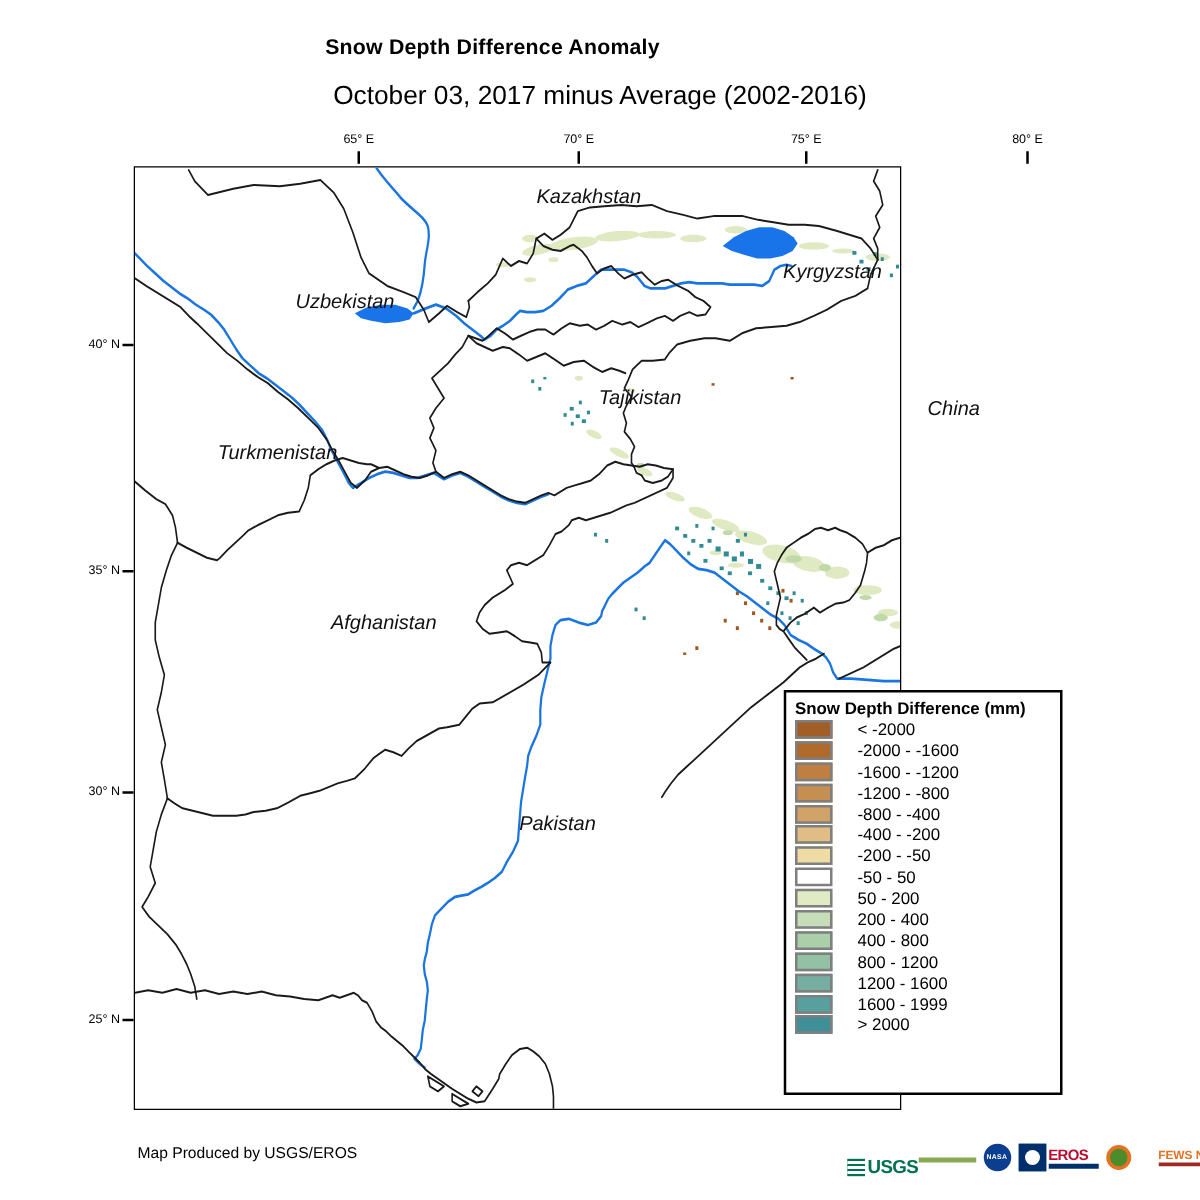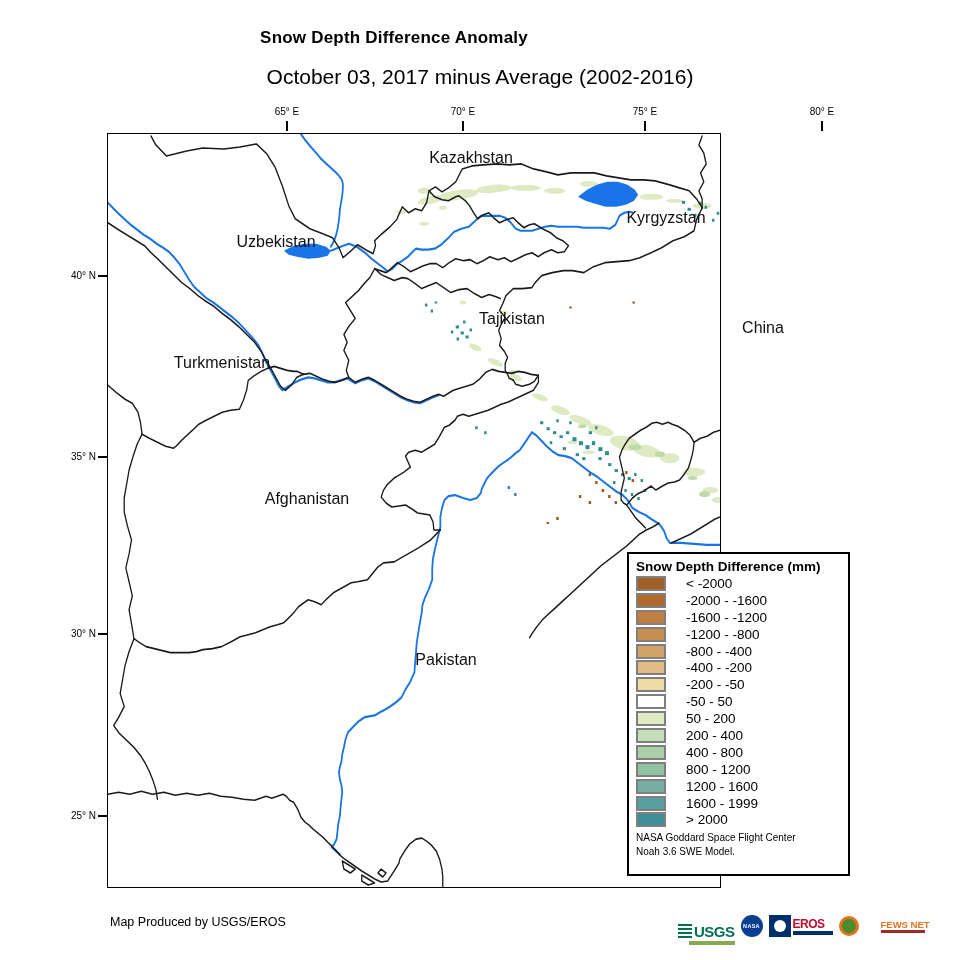--- a/index.html
+++ b/index.html
@@ -1,34 +1,34 @@
 <!DOCTYPE html>
 <html><head>
 <meta charset="utf-8">
 <style>
   html,body{margin:0;padding:0;background:#fff;}
   body{width:960px;height:960px;position:relative;font-family:"Liberation Sans","DejaVu Sans",sans-serif;color:#000;overflow:hidden;}
   .title{position:absolute;left:0;top:28px;width:788px;text-align:center;font-size:17px;font-weight:bold;letter-spacing:.2px;}
   .subtitle{position:absolute;left:0;top:65px;width:960px;text-align:center;font-size:21px;}
-  .map-frame{position:absolute;left:107px;top:133px;width:614px;height:755px;border:1.5px solid #000;box-sizing:border-box;background:#fff;}
+  .map-frame{position:absolute;left:107px;top:133px;width:614px;height:755px;border:1.5px solid #000;box-sizing:border-box;background:#fff;font-style:italic;}
   .map-svg{position:absolute;left:0;top:0;width:100%;height:100%;}
   .tick-label-top{position:absolute;width:44px;text-align:center;font-size:10px;top:106px;}
   .tick-mark-top{position:absolute;width:2px;height:10px;background:#000;top:121px;}
   .tick-label-left{position:absolute;width:40px;text-align:right;font-size:10px;}
   .tick-mark-left{position:absolute;width:9px;height:2px;background:#000;}
   .country-label{position:absolute;font-size:16px;color:#111;transform:translate(-50%,-50%);white-space:nowrap;}
   .legend{position:absolute;left:627px;top:552px;width:223px;height:324px;border:2px solid #000;box-sizing:border-box;background:#fff;padding:5px 7px 4px 7px;}
   .legend-title{font-size:13.5px;font-weight:bold;margin-bottom:1px;}
   .legend-row{display:flex;align-items:center;height:16.9px;}
   .legend-swatch{width:26px;height:11px;border:2px solid #7f7f7f;box-sizing:content-box;flex:0 0 auto;}
   .legend-label{font-size:13.5px;margin-left:20px;white-space:nowrap;}
   .legend-note{font-size:10px;line-height:1.4;margin-top:3px;}
   .credit{position:absolute;left:110px;top:915px;font-size:12.5px;}
   .logos{position:absolute;left:678px;top:911px;height:30px;display:flex;align-items:center;gap:6px;}
-  .logo-usgs{display:flex;flex-direction:column;align-items:flex-end;margin-top:15px;}
+  .logo-usgs{display:flex;align-items:flex-start;margin-top:15px;}
   .logo-usgs-row{display:flex;align-items:center;}
   .usgs-wave{width:14px;height:14px;background:#007150;display:inline-block;margin-right:2px;
     background-image:repeating-linear-gradient(0deg,#007150 0 2px,#ffffff 2px 4px);}
   .usgs-text{font-size:15px;font-weight:bold;color:#007150;letter-spacing:-.5px;}
   .usgs-bar{width:46px;height:4px;background:#8aa84f;margin-top:1px;}
   .logo-circle{border-radius:50%;display:flex;align-items:center;justify-content:center;}
   .nasa{width:22px;height:22px;background:#0b3d91;color:#fff;font-size:5.5px;font-weight:bold;letter-spacing:.3px;}
   .usaid-wrap{display:flex;align-items:center;}
   .usaid-seal{width:20px;height:20px;background:#002f6c;border:1px solid #002f6c;position:relative;}
   .usaid-seal::after{content:"";position:absolute;left:4px;top:4px;width:12px;height:12px;border-radius:50%;background:#fff;}
@@ -286,24 +286,20 @@
       <span class="legend-label">1200 - 1600</span>
     </div>
   <div class="legend-row">
       <span class="legend-swatch" style="background-color: rgb(88, 160, 160);"></span>
       <span class="legend-label">1600 - 1999</span>
     </div>
   <div class="legend-row">
       <span class="legend-swatch" style="background-color: rgb(63, 143, 151);"></span>
       <span class="legend-label">&gt; 2000</span>
     </div>
-  <div class="legend-note">
-    <div>NASA Goddard Space Flight Center</div>
-    <div>Noah 3.6 SWE  Model.</div>
-  </div>
 </div>
 
 <div class="credit">Map Produced by USGS/EROS</div>
 <div class="logos">
   <div class="logo-usgs">
     <div class="logo-usgs-row">
       <span class="usgs-wave"></span>
       <span class="usgs-text">USGS</span>
     </div>
     <span class="usgs-bar"></span>

